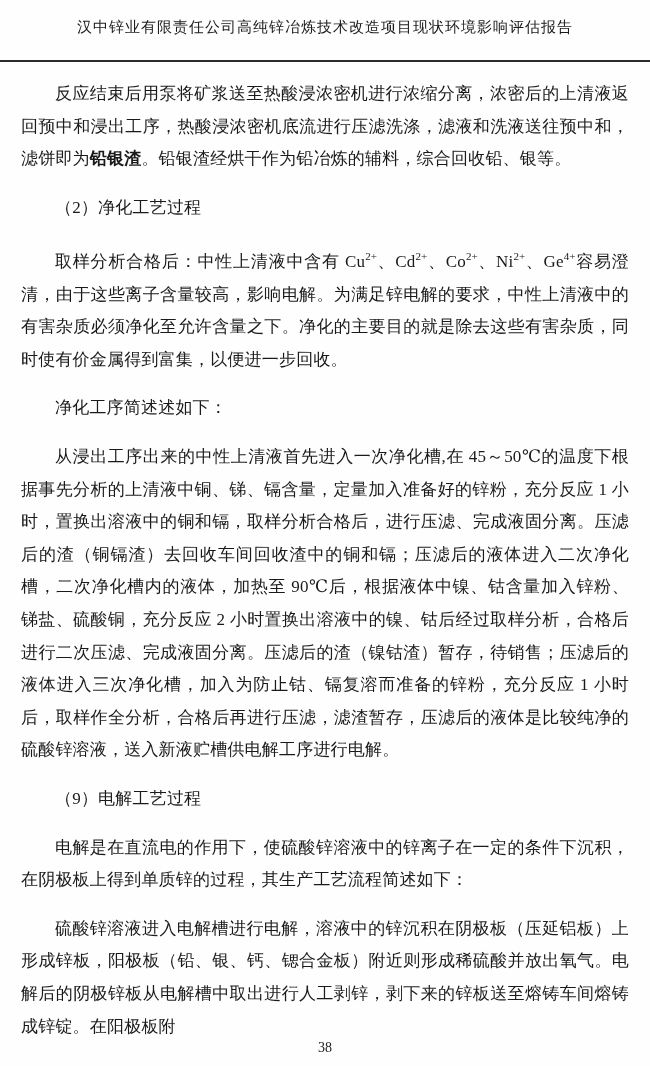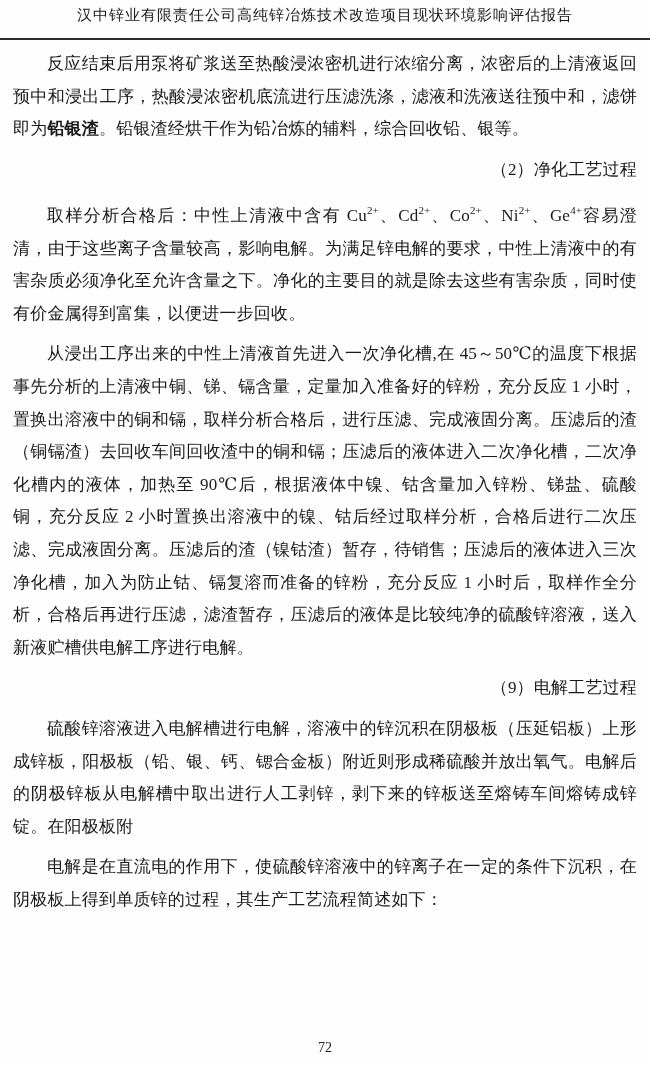--- a/index.html
+++ b/index.html
@@ -12,22 +12,22 @@
     width: 650px;
     height: 1066px;
     box-sizing: border-box;
     padding: 6px 5px 0 5px;
     background: #fefefe;
     color: #1a1a1a;
     font-family: "Liberation Serif", "DejaVu Serif", serif;
     overflow: hidden;
   }
   .header {
-    margin: 0 -5px;
-    padding-bottom: 13px;
+    margin: 12px -5px;
+    padding-bottom: 23px;
     border-bottom: 2px solid #2b2b2b;
     text-align: center;
   }
   .header-title {
     font-size: 15px;
     letter-spacing: 1px;
     white-space: nowrap;
   }
   .formula {
     margin: 18px 0 6px 80px;
@@ -41,29 +41,29 @@
   }
   .formula .arrow {
     font-style: normal;
     margin: 0 2px 0 4px;
   }
   .formula sub {
     font-style: normal;
     font-size: 12px;
   }
   .content p {
-    margin: 8px;
+    margin: 16px;
     font-size: 17px;
     line-height: 32.6px;
     text-align: justify;
     text-indent: 34px;
     letter-spacing: 0.2px;
   }
   .content p.heading {
-    text-align: right;
+    text-align: left;
   }
   .content sup {
     font-size: 11px;
     letter-spacing: 0;
   }
   .bold-term {
     font-weight: bold;
   }
   .footer {
     position: absolute;
@@ -87,28 +87,29 @@
 
   <div class="content">
 
     <p><span>反应结束后用泵将矿浆送至热酸浸浓密机进行浓缩分离，浓密后的上清液返回预中和浸出工序，热酸浸浓密机底流进行压滤洗涤，滤液和洗液送往预中和，滤饼即为</span><span class="bold-term">铅银渣</span><span>。铅银渣经烘干作为铅冶炼的辅料，综合回收铅、银等。</span></p>
 
 
     <p class="heading">（2）净化工艺过程</p>
 
     <p><span>取样分析合格后：中性上清液中含有 Cu</span><sup>2+</sup><span>、Cd</span><sup>2+</sup><span>、Co</span><sup>2+</sup><span>、Ni</span><sup>2+</sup><span>、Ge</span><sup>4+</sup><span>容易澄清，由于这些离子含量较高，影响电解。为满足锌电解的要求，中性上清液中的有害杂质必须净化至允许含量之下。净化的主要目的就是除去这些有害杂质，同时使有价金属得到富集，以便进一步回收。</span></p>
 
+    <p>净化工序简述述如下：</p>
 
     <p>从浸出工序出来的中性上清液首先进入一次净化槽,在 45～50℃的温度下根据事先分析的上清液中铜、锑、镉含量，定量加入准备好的锌粉，充分反应 1 小时，置换出溶液中的铜和镉，取样分析合格后，进行压滤、完成液固分离。压滤后的渣（铜镉渣）去回收车间回收渣中的铜和镉；压滤后的液体进入二次净化槽，二次净化槽内的液体，加热至 90℃后，根据液体中镍、钴含量加入锌粉、锑盐、硫酸铜，充分反应 2 小时置换出溶液中的镍、钴后经过取样分析，合格后进行二次压滤、完成液固分离。压滤后的渣（镍钴渣）暂存，待销售；压滤后的液体进入三次净化槽，加入为防止钴、镉复溶而准备的锌粉，充分反应 1 小时后，取样作全分析，合格后再进行压滤，滤渣暂存，压滤后的液体是比较纯净的硫酸锌溶液，送入新液贮槽供电解工序进行电解。</p>
 
     <p class="heading">（9）电解工艺过程</p>
 
+    <p>电解是在直流电的作用下，使硫酸锌溶液中的锌离子在一定的条件下沉积，在阴极板上得到单质锌的过程，其生产工艺流程简述如下：</p>
+
     <p>硫酸锌溶液进入电解槽进行电解，溶液中的锌沉积在阴极板（压延铝板）上形成锌板，阳极板（铅、银、钙、锶合金板）附近则形成稀硫酸并放出氧气。电解后的阴极锌板从电解槽中取出进行人工剥锌，剥下来的锌板送至熔铸车间熔铸成锌锭。在阳极板附</p>
-
-    <p>电解是在直流电的作用下，使硫酸锌溶液中的锌离子在一定的条件下沉积，在阴极板上得到单质锌的过程，其生产工艺流程简述如下：</p>
 
   </div>
 
   <div class="footer">
-    <span>72</span>
+    <span>38</span>
   </div>
 
 </div>
 
 </body></html>

